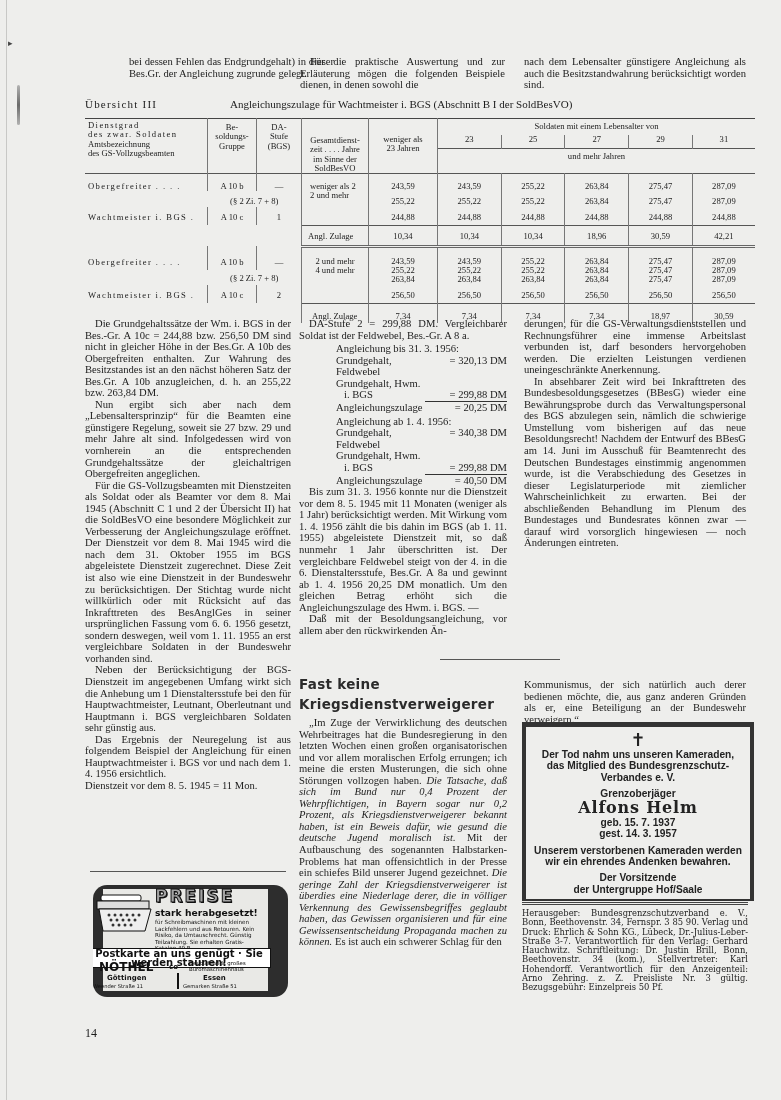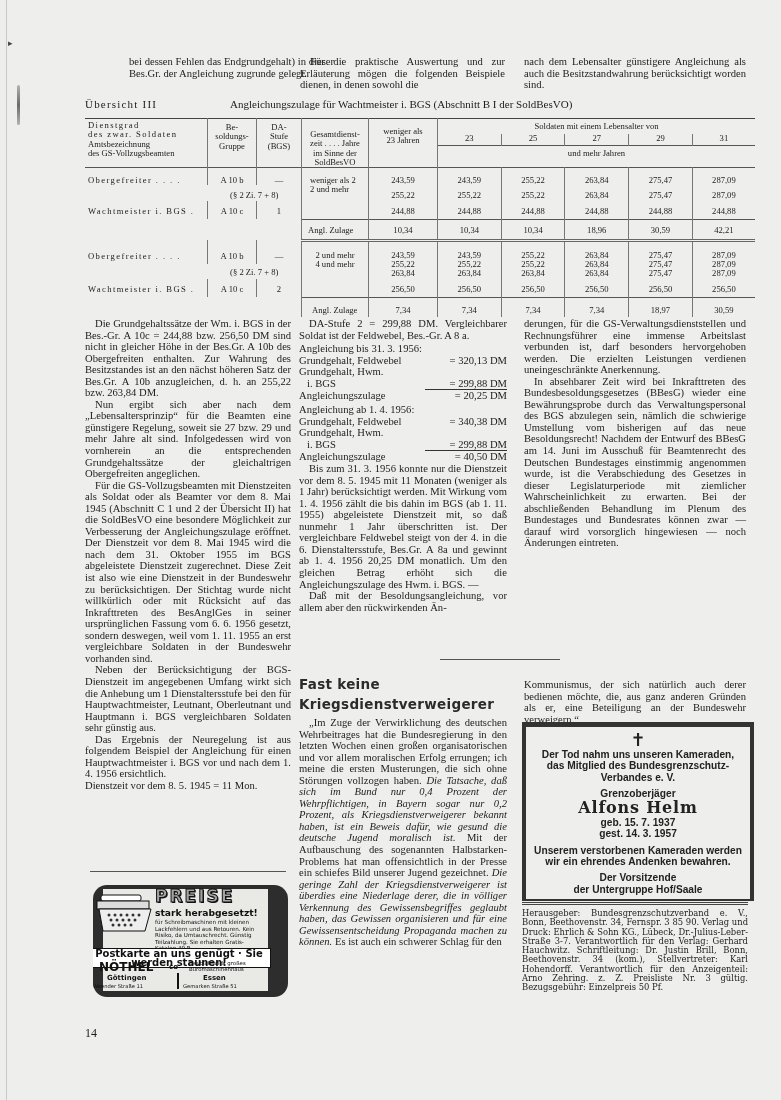--- a/index.html
+++ b/index.html
@@ -24,21 +24,21 @@
   table.ov td, table.ov th { padding:0 3px; font-weight:normal; vertical-align:top; }
   .hl { border-top:1px solid #555; }
   .hdl { border-top:3px double #666; }
   .vl { border-left:1px solid #777; }
   .num { text-align:center; }
   .sp { letter-spacing:1.4px; }
   
   #b1 { left:85px; top:318px; width:206px; }
   #b2 { left:299px; top:318px; width:208px; }
   #b3 { left:524px; top:318px; width:222px; }
-  .calc { font-size:10.6px; line-height:11.6px; }
+  .calc { font-size:10.6px; line-height:11.6px;margin-left:37px; }
   .calc .r { display:flex; justify-content:space-between; }
   .calc .r span.v { width:82px; text-align:right; }
   .calc .ul span.v { border-bottom:1px solid #333; }
   .headline { position:absolute; left:299px; top:674px; width:208px; font-family:"DejaVu Sans",sans-serif; font-weight:bold; font-size:13.5px; line-height:20px; color:#2b2b2b; letter-spacing:.3px; }
   #b2b { left:299px; top:717px; width:208px; }
   .it { font-style:italic; }
   .rule { position:absolute; height:1px; background:#555; }
   #b3b { left:524px; top:679px; width:222px; }
   
   .obit { position:absolute; left:522px; top:722px; width:224px; height:172px; border:2px solid #333; border-top-width:5px; border-right-width:4px; border-left-width:4px; text-align:center; font-family:"Liberation Sans","DejaVu Sans",sans-serif; font-weight:bold; font-size:10.2px; line-height:11.3px; color:#222; }
@@ -98,27 +98,27 @@
       <th rowspan="3" class="vl" style="width:42px;text-align:center;padding-top:4px;">
         <div>Be-</div>
         <div>soldungs-</div>
         <div>Gruppe</div>
       </th>
       <th rowspan="3" class="vl" style="width:38px;text-align:center;padding-top:4px;">
         <div>DA-</div>
         <div>Stufe</div>
         <div>(BGS)</div>
       </th>
-      <th rowspan="3" class="vl" style="width:60px;text-align:center;padding-top:11px;">
+      <th rowspan="3" class="vl" style="width:60px;text-align:center;padding-top:17px;">
         <div>Gesamtdienst-</div>
         <div>zeit . . . . Jahre</div>
         <div>im Sinne der</div>
         <div>SoldBesVO</div>
       </th>
-      <th rowspan="3" class="vl" style="width:62px;text-align:center;padding-top:8px;">
+      <th rowspan="3" class="vl" style="width:62px;text-align:center;padding-top:16px;">
         <div>weniger als</div>
         <div>23 Jahren</div>
       </th>
       <th colspan="5" class="vl" style="text-align:center;padding-top:3px;">Soldaten mit einem Lebensalter von</th>
     </tr>
     <tr>
       <th class="vl num">23</th>
       <th class="vl num">25</th>
       <th class="vl num">27</th>
       <th class="vl num">29</th>

